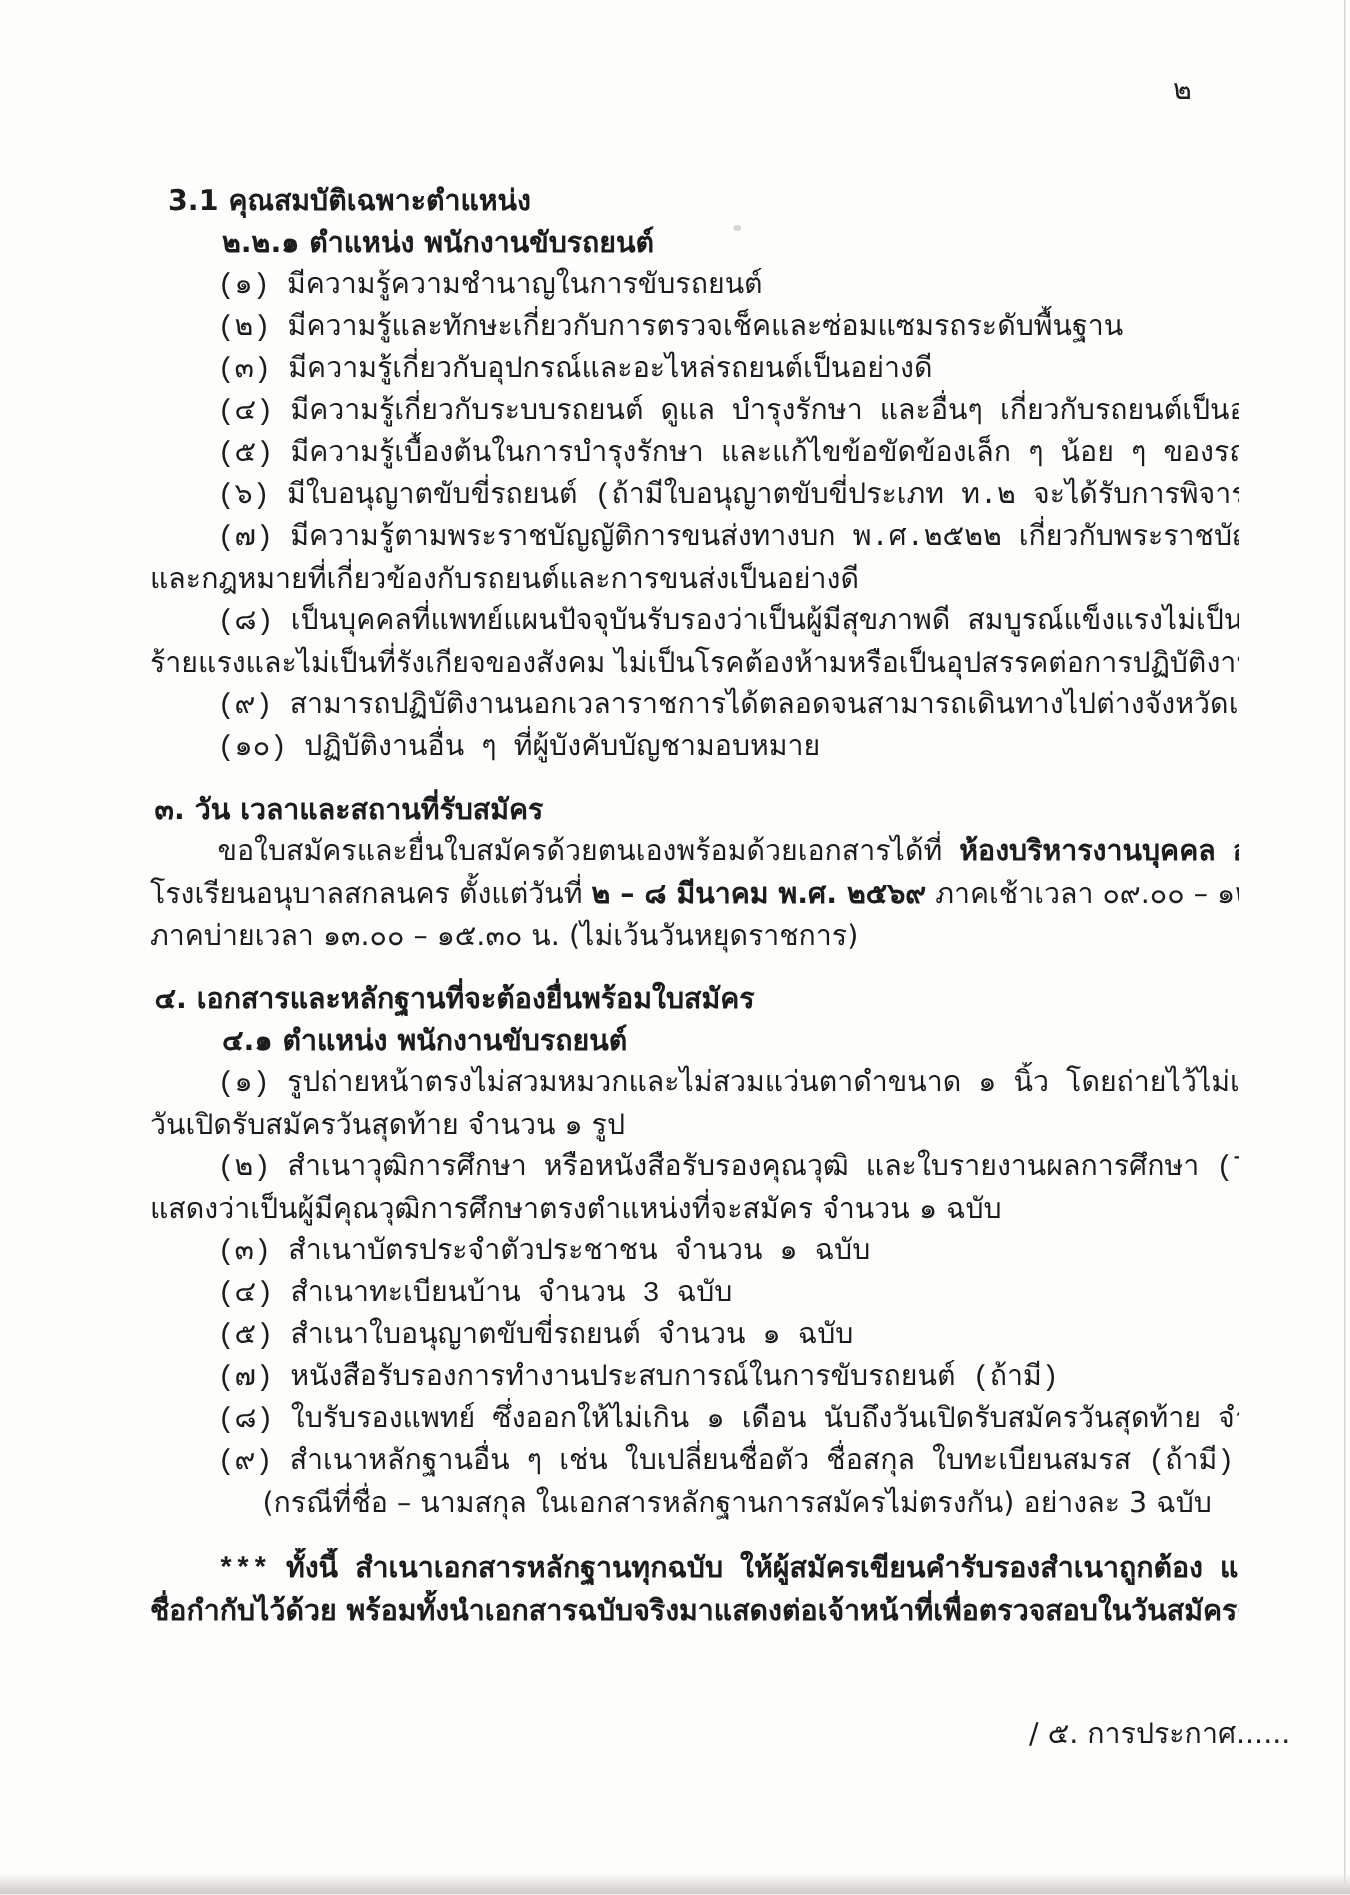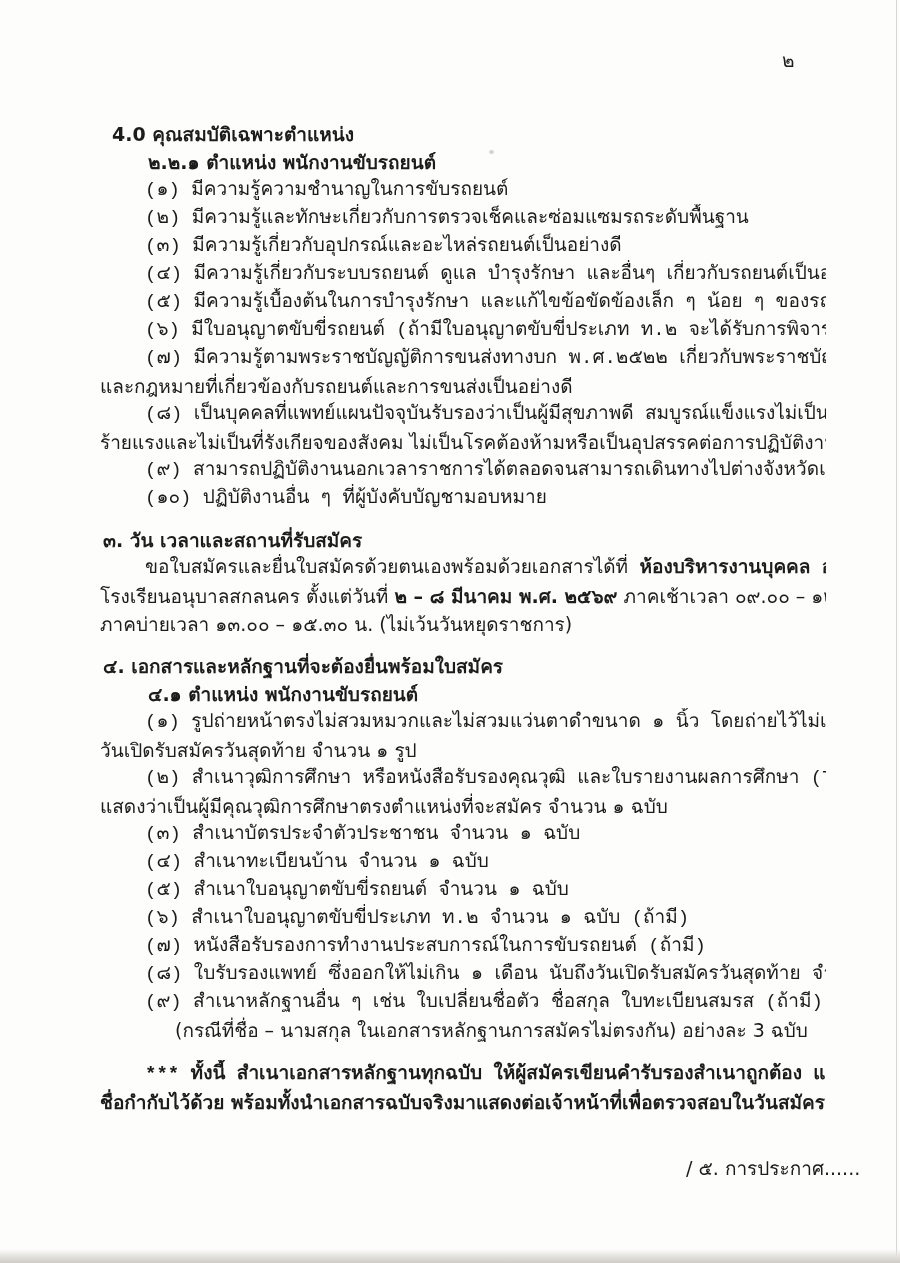--- a/index.html
+++ b/index.html
@@ -36,21 +36,20 @@
   .i1  { padding-left: 45px; font-family: Liberation Mono, monospace; }
   .i2  { padding-left: 75px; }
   .sec { padding-left: 3px; margin-top: 14px; }
   .note { margin-top: 16px; }
   .footer-note {
     position: absolute;
     top: 1142px;
     left: 686px;
     font-size: 19px;
     line-height: 28px;
-    margin-top: 12px;
   }
   .scan-band-bottom {
     position: absolute;
     left: 0; right: 0; bottom: 0;
     height: 14px;
     background: linear-gradient(to bottom, rgba(230,228,224,0) 0%, #e3e1dd 55%, #cfccc7 100%);
   }
   .scan-edge-right {
     position: absolute;
     top: 0; bottom: 0; right: 3px;
@@ -70,21 +69,21 @@
 <body>
 
 <div class="page">
 
   <div class="page-number">๒</div>
 
   <div class="speck"></div>
 
   <div class="content">
 
-    <div class="ln b h22">4.0 คุณสมบัติเฉพาะตำแหน่ง</div>
+    <div class="ln b h22">3.1 คุณสมบัติเฉพาะตำแหน่ง</div>
     <div class="ln b sub">๒.๒.๑ ตำแหน่ง พนักงานขับรถยนต์</div>
     <div class="ln i1">(๑) มีความรู้ความชำนาญในการขับรถยนต์</div>
     <div class="ln i1">(๒) มีความรู้และทักษะเกี่ยวกับการตรวจเช็คและซ่อมแซมรถระดับพื้นฐาน</div>
     <div class="ln i1">(๓) มีความรู้เกี่ยวกับอุปกรณ์และอะไหล่รถยนต์เป็นอย่างดี</div>
     <div class="ln i1">(๔) มีความรู้เกี่ยวกับระบบรถยนต์ ดูแล บำรุงรักษา และอื่นๆ เกี่ยวกับรถยนต์เป็นอย่างดี</div>
     <div class="ln i1">(๕) มีความรู้เบื้องต้นในการบำรุงรักษา และแก้ไขข้อขัดข้องเล็ก ๆ น้อย ๆ ของรถยนต์ได้</div>
     <div class="ln i1">(๖) มีใบอนุญาตขับขี่รถยนต์ (ถ้ามีใบอนุญาตขับขี่ประเภท ท.๒ จะได้รับการพิจารณาเป็นกรณีพิเศษ)</div>
     <div class="ln i1">(๗) มีความรู้ตามพระราชบัญญัติการขนส่งทางบก พ.ศ.๒๕๒๒ เกี่ยวกับพระราชบัญญัติจราจรทางบก</div>
     <div class="ln">และกฎหมายที่เกี่ยวข้องกับรถยนต์และการขนส่งเป็นอย่างดี</div>
     <div class="ln i1">(๘) เป็นบุคคลที่แพทย์แผนปัจจุบันรับรองว่าเป็นผู้มีสุขภาพดี สมบูรณ์แข็งแรงไม่เป็นโรคติดต่อ</div>
@@ -97,23 +96,22 @@
     <div class="ln"><span>โรงเรียนอนุบาลสกลนคร  ตั้งแต่วันที่  </span><span class="b">๒ – ๘ มีนาคม พ.ศ. ๒๕๖๙</span><span> ภาคเช้าเวลา ๐๙.๐๐ – ๑๒.๐๐ น.</span></div>
     <div class="ln">ภาคบ่ายเวลา ๑๓.๐๐ – ๑๕.๓๐ น. (ไม่เว้นวันหยุดราชการ)</div>
 
     <div class="ln b sec">๔.  เอกสารและหลักฐานที่จะต้องยื่นพร้อมใบสมัคร</div>
     <div class="ln b sub">๔.๑ ตำแหน่ง พนักงานขับรถยนต์</div>
     <div class="ln i1">(๑) รูปถ่ายหน้าตรงไม่สวมหมวกและไม่สวมแว่นตาดำขนาด ๑ นิ้ว โดยถ่ายไว้ไม่เกิน ๖ เดือน นับถึง</div>
     <div class="ln">วันเปิดรับสมัครวันสุดท้าย จำนวน ๑ รูป</div>
     <div class="ln i1">(๒) สำเนาวุฒิการศึกษา หรือหนังสือรับรองคุณวุฒิ และใบรายงานผลการศึกษา (Transcript) ซึ่ง</div>
     <div class="ln">แสดงว่าเป็นผู้มีคุณวุฒิการศึกษาตรงตำแหน่งที่จะสมัคร  จำนวน ๑ ฉบับ</div>
     <div class="ln i1">(๓) สำเนาบัตรประจำตัวประชาชน จำนวน ๑ ฉบับ</div>
-    <div class="ln i1">(๔) สำเนาทะเบียนบ้าน จำนวน ๑ ฉบับ</div>
+    <div class="ln i1">(๔) สำเนาทะเบียนบ้าน จำนวน 3 ฉบับ</div>
     <div class="ln i1">(๕) สำเนาใบอนุญาตขับขี่รถยนต์ จำนวน ๑ ฉบับ</div>
-    <div class="ln i1">(๖) สำเนาใบอนุญาตขับขี่ประเภท ท.๒ จำนวน ๑ ฉบับ (ถ้ามี)</div>
     <div class="ln i1">(๗) หนังสือรับรองการทำงานประสบการณ์ในการขับรถยนต์ (ถ้ามี)</div>
     <div class="ln i1">(๘) ใบรับรองแพทย์ ซึ่งออกให้ไม่เกิน ๑ เดือน นับถึงวันเปิดรับสมัครวันสุดท้าย จำนวน ๑ ฉบับ</div>
     <div class="ln i1">(๙) สำเนาหลักฐานอื่น ๆ เช่น ใบเปลี่ยนชื่อตัว ชื่อสกุล ใบทะเบียนสมรส (ถ้ามี)</div>
     <div class="ln i2">(กรณีที่ชื่อ – นามสกุล ในเอกสารหลักฐานการสมัครไม่ตรงกัน) อย่างละ 3 ฉบับ</div>
 
     <div class="ln b i1 note">*** ทั้งนี้ สำเนาเอกสารหลักฐานทุกฉบับ ให้ผู้สมัครเขียนคำรับรองสำเนาถูกต้อง และ ลงลายมือ</div>
     <div class="ln b">ชื่อกำกับไว้ด้วย พร้อมทั้งนำเอกสารฉบับจริงมาแสดงต่อเจ้าหน้าที่เพื่อตรวจสอบในวันสมัครด้วย</div>
 
   </div>
 

